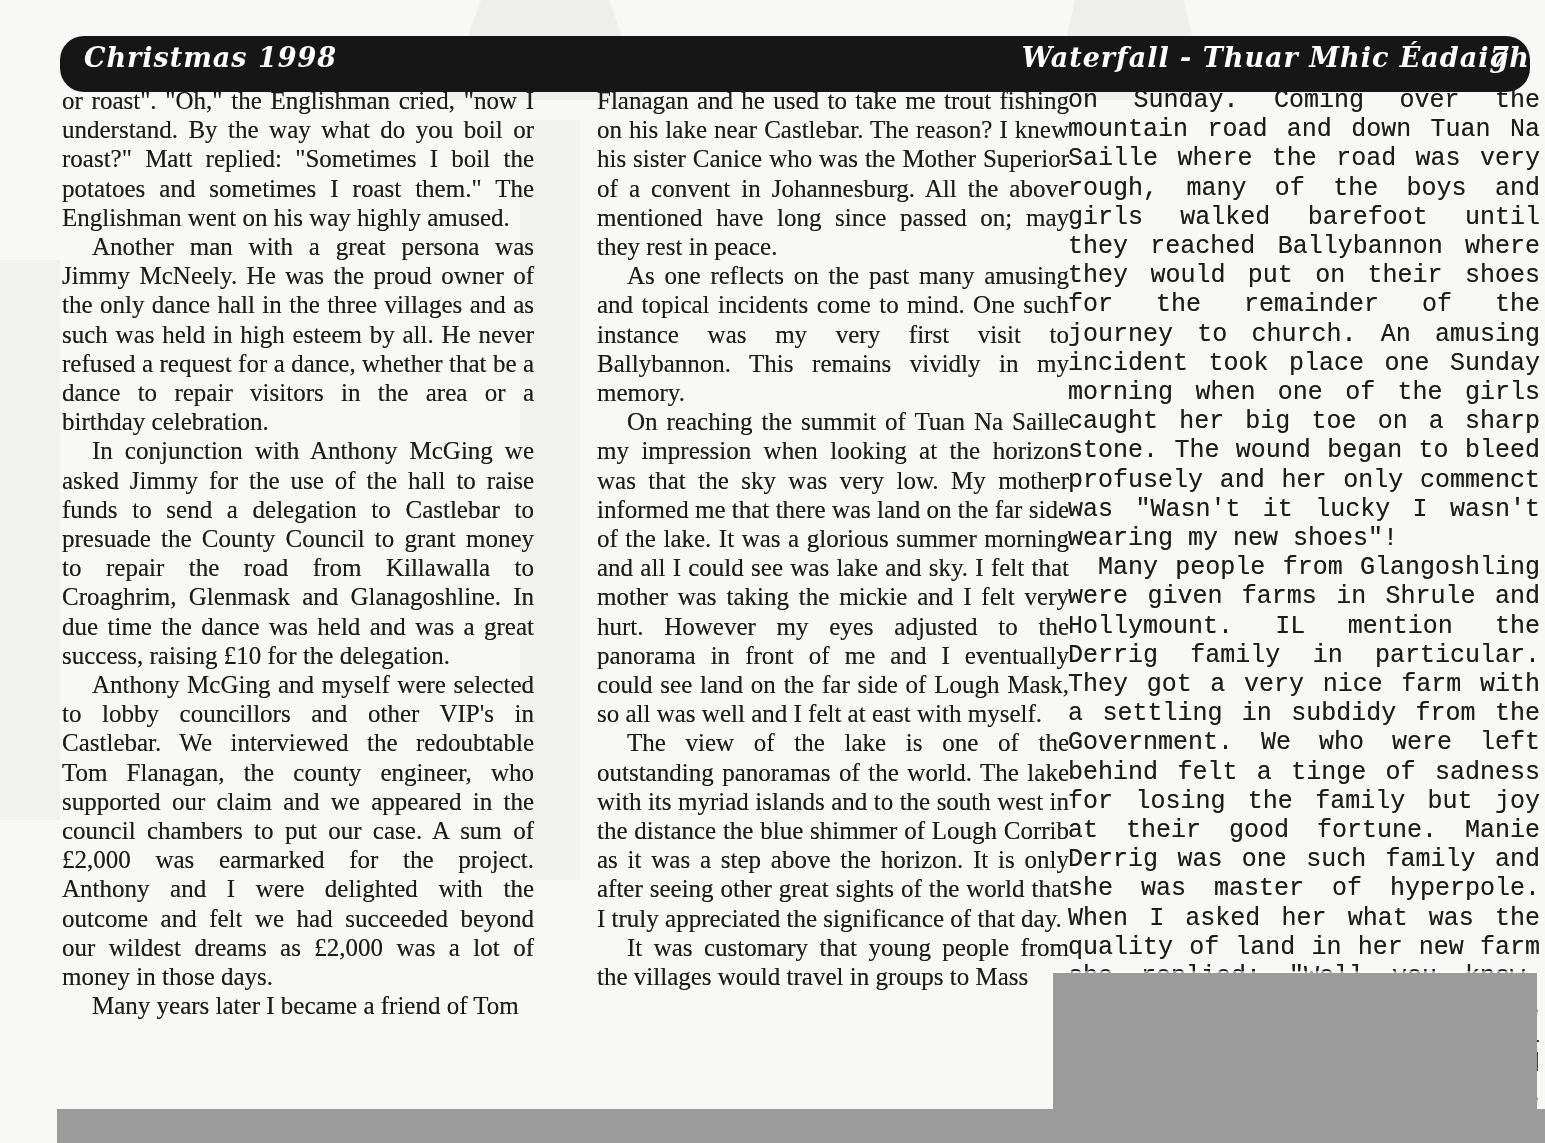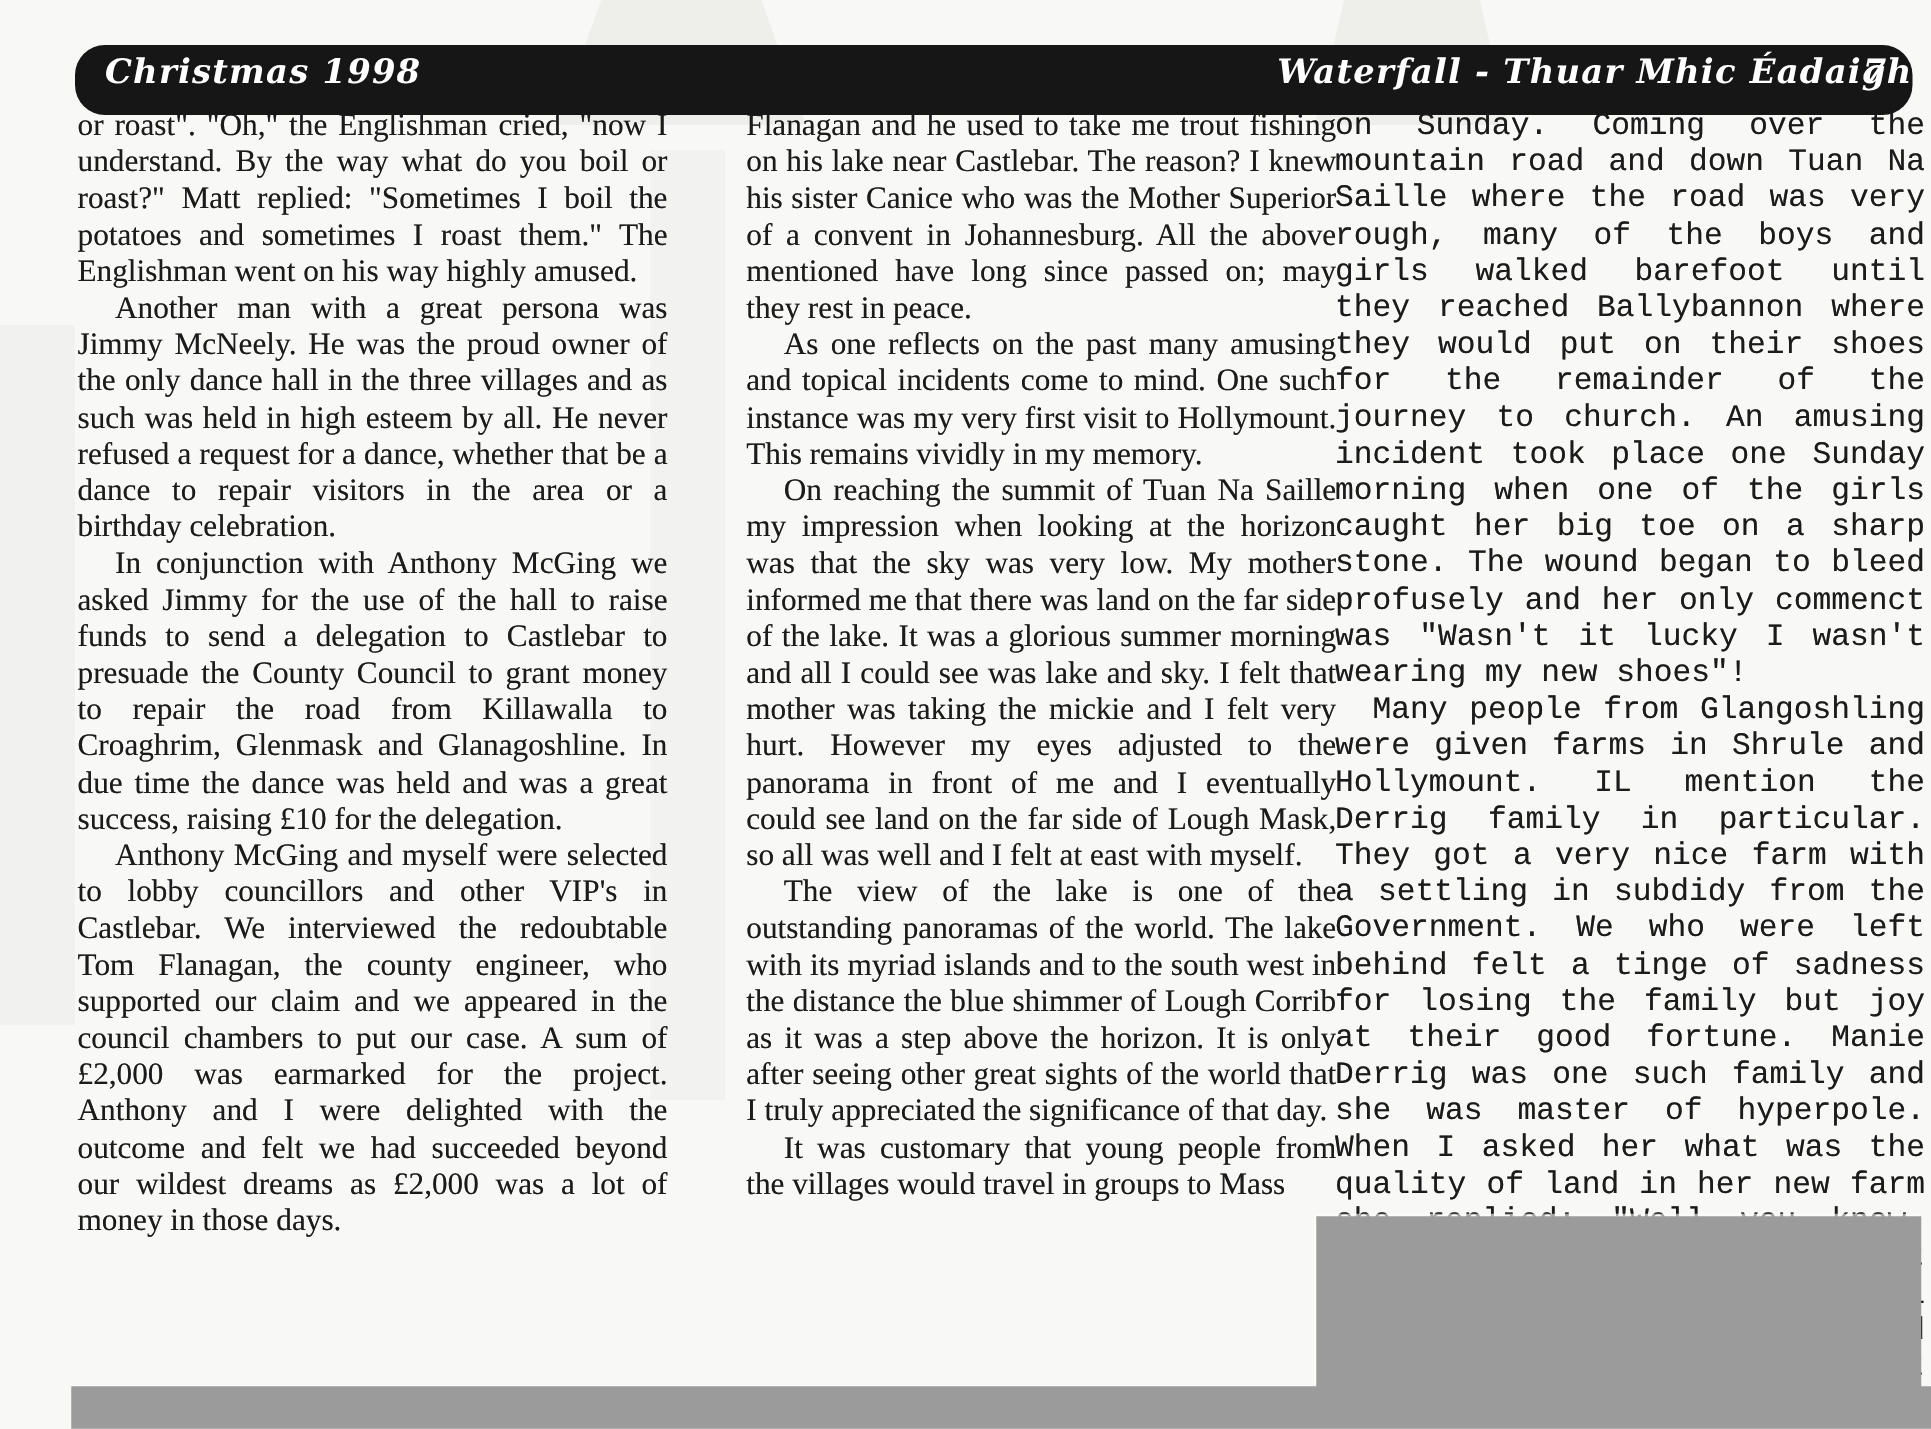--- a/index.html
+++ b/index.html
@@ -105,24 +105,25 @@
     <span class="hdr hdr-left">Christmas 1998</span>
     <span class="hdr hdr-center">Waterfall - Thuar Mhic Éadaigh</span>
     <span class="hdr hdr-right">7</span>
   </div>
 
   <div class="col col-1">
       <p class="para">or roast". "Oh," the Englishman cried, "now I understand. By the way what do you boil or roast?" Matt replied: "Sometimes I boil the potatoes and sometimes I roast them." The Englishman went on his way highly amused.</p>
       <p class="para indent">Another man with a great persona was Jimmy McNeely. He was the proud owner of the only dance hall in the three villages and as such was held in high esteem by all. He never refused a request for a dance, whether that be a dance to repair visitors in the area or a birthday celebration.</p>
       <p class="para indent">In conjunction with Anthony McGing we asked Jimmy for the use of the hall to raise funds to send a delegation to Castlebar to presuade the County Council to grant money to repair the road from Killawalla to Croaghrim, Glenmask and Glanagoshline. In due time the dance was held and was a great success, raising £10 for the delegation.</p>
       <p class="para indent">Anthony McGing and myself were selected to lobby councillors and other VIP's in Castlebar. We interviewed the redoubtable Tom Flanagan, the county engineer, who supported our claim and we appeared in the council chambers to put our case. A sum of £2,000 was earmarked for the project. Anthony and I were delighted with the outcome and felt we had succeeded beyond our wildest dreams as £2,000 was a lot of money in those days.</p>
+      <p class="para indent">Many years later I became a friend of Tom</p>
     </div>
   <div class="col col-2">
       <p class="para">Flanagan and he used to take me trout fishing on his lake near Castlebar. The reason? I knew his sister Canice who was the Mother Superior of a convent in Johannesburg. All the above mentioned have long since passed on; may they rest in peace.</p>
-      <p class="para indent">As one reflects on the past many amusing and topical incidents come to mind. One such instance was my very first visit to Hollymount. This remains vividly in my memory.</p>
+      <p class="para indent">As one reflects on the past many amusing and topical incidents come to mind. One such instance was my very first visit to Ballybannon. This remains vividly in my memory.</p>
       <p class="para indent">On reaching the summit of Tuan Na Saille my impression when looking at the horizon was that the sky was very low. My mother informed me that there was land on the far side of the lake. It was a glorious summer morning and all I could see was lake and sky. I felt that mother was taking the mickie and I felt very hurt. However my eyes adjusted to the panorama in front of me and I eventually could see land on the far side of Lough Mask, so all was well and I felt at east with myself.</p>
       <p class="para indent">The view of the lake is one of the outstanding panoramas of the world. The lake with its myriad islands and to the south west in the distance the blue shimmer of Lough Corrib as it was a step above the horizon. It is only after seeing other great sights of the world that I truly appreciated the significance of that day.</p>
       <p class="para indent">It was customary that young people from the villages would travel in groups to Mass</p>
     </div>
   <div class="col col-3">
       <p class="para">on Sunday. Coming over the mountain road and down Tuan Na Saille where the road was very rough, many of the boys and girls walked barefoot until they reached Ballybannon where they would put on their shoes for the remainder of the journey to church. An amusing incident took place one Sunday morning when one of the girls caught her big toe on a sharp stone. The wound began to bleed profusely and her only commenct was "Wasn't it lucky I wasn't wearing my new shoes"!</p>
       <p class="para indent">Many people from Glangoshling were given farms in Shrule and Hollymount. IL mention the Derrig family in particular. They got a very nice farm with a settling in subdidy from the Government. We who were left behind felt a tinge of sadness for losing the family but joy at their good fortune. Manie Derrig was one such family and she was master of hyperpole. When I asked her what was the quality of land in her new farm she replied: "Well you know, Martin, if you left a rake out at night you wouldn't find it i nthe morning"! All this added to our disconcent at being left behind!</p>
     </div>
 
   <div class="redaction-box"></div>

